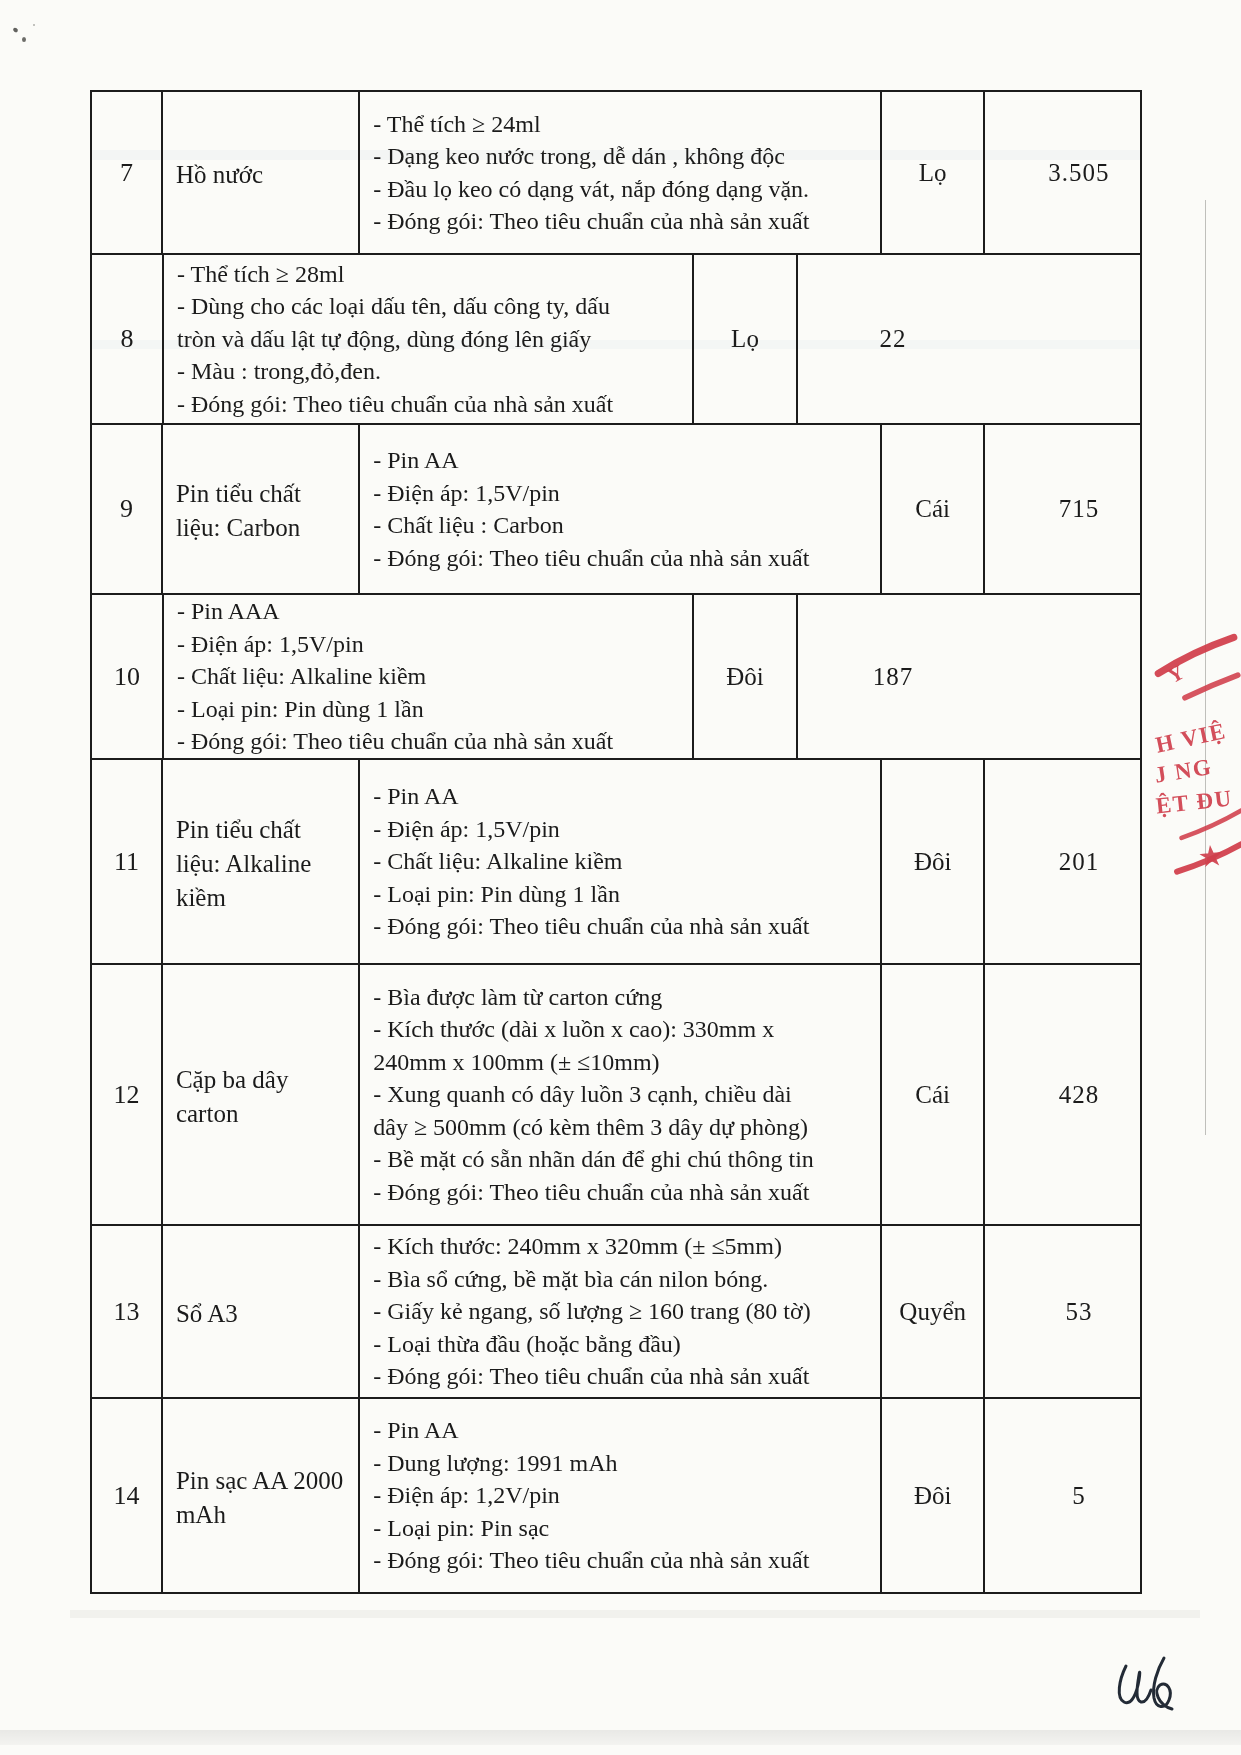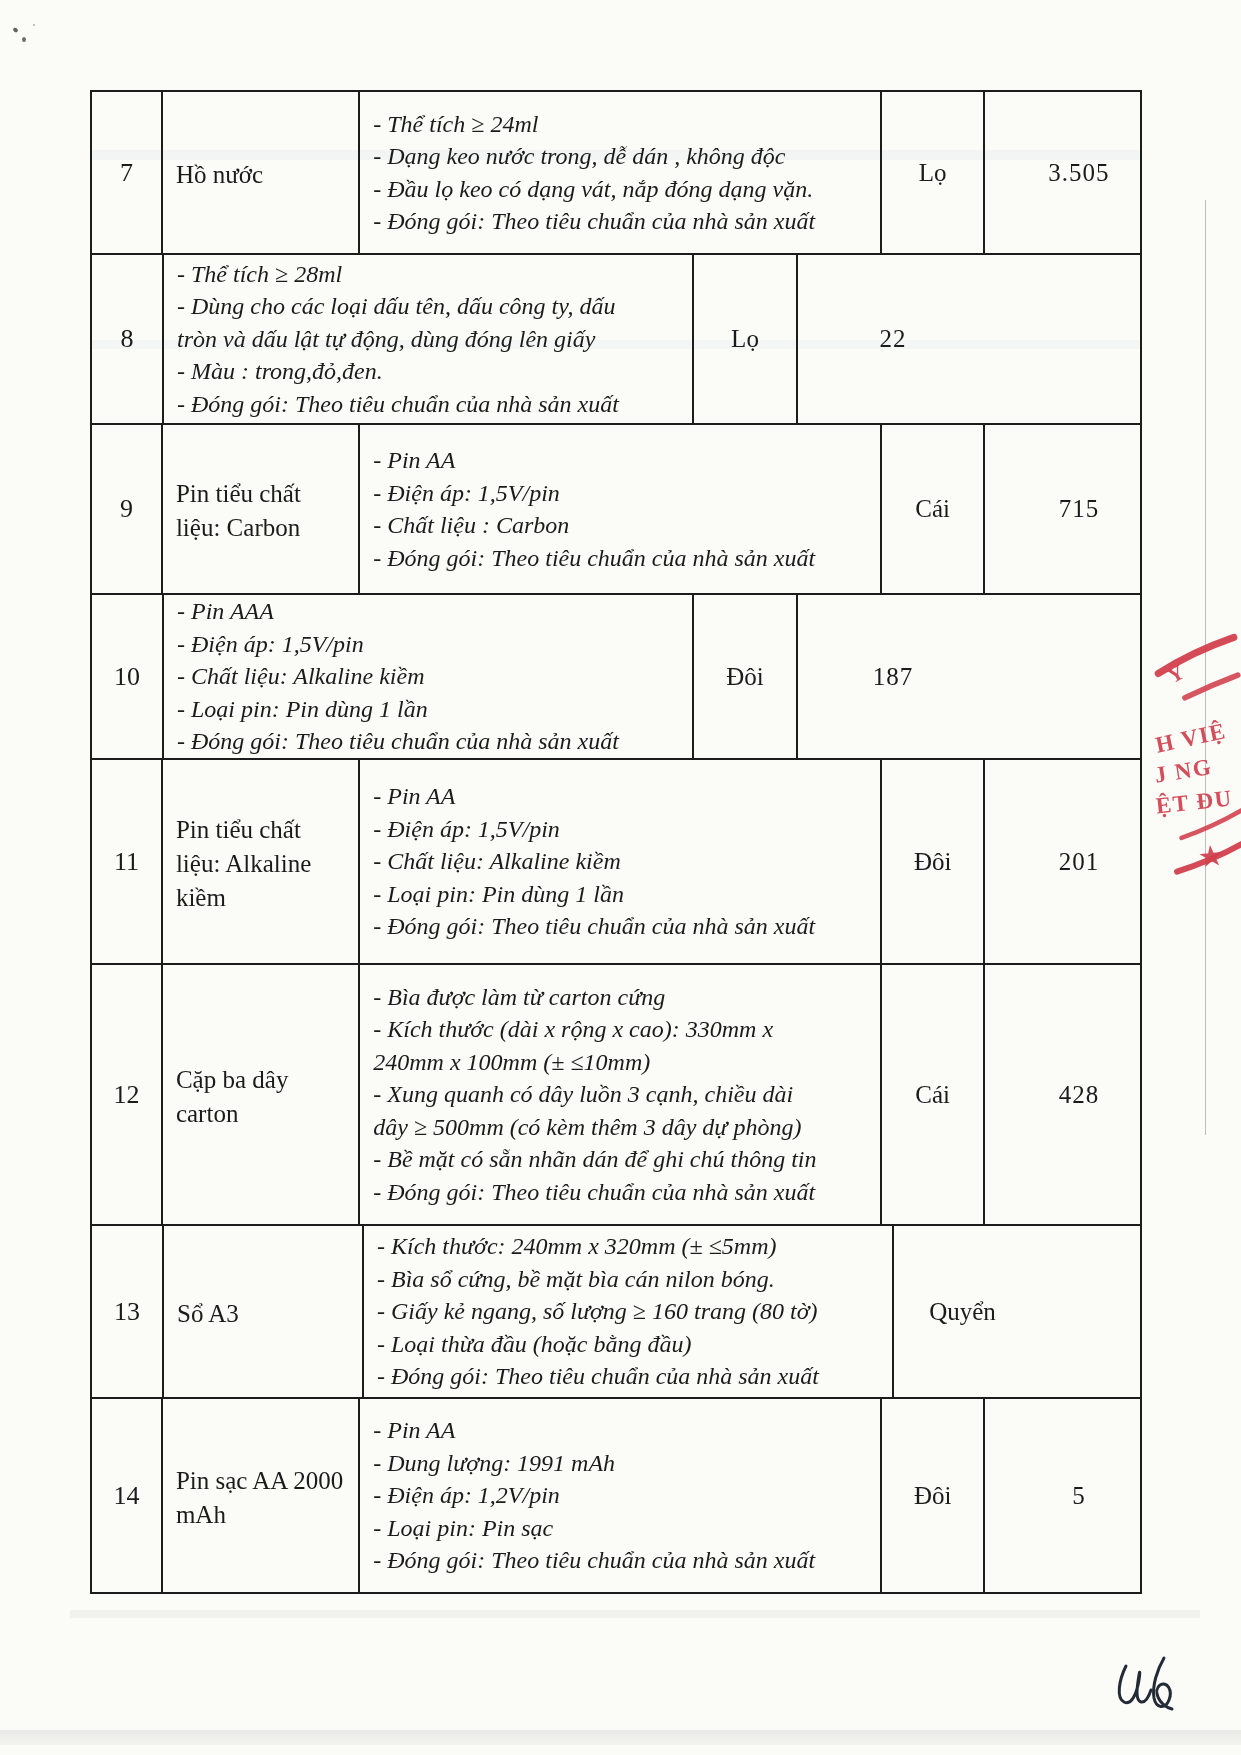--- a/index.html
+++ b/index.html
@@ -21,21 +21,21 @@
   .trow:nth-of-type(3){height:170px;}
   .trow:nth-of-type(4){height:165px;}
   .trow:nth-of-type(5){height:205px;}
   .trow:nth-of-type(6){height:261px;}
   .trow:nth-of-type(7){height:173px;}
   .trow:nth-of-type(8){height:193px;}
   .cell{box-sizing:border-box;border-right:2px solid #1c1c1c;display:flex;align-items:center;overflow:hidden;}
   .cell:last-child{border-right:none;padding-left:33px;}
   .c-no  {width:72px; justify-content:center;font-size:26px;}
   .c-name{width:200px;padding:8px 10px 4px 13px;font-size:25px;line-height:34px;}
-  .c-desc{width:530px;flex-direction:column;justify-content:center;align-items:flex-start;padding:4px 8px 4px 13px;font-style:italic;}
+  .c-desc{width:530px;flex-direction:column;justify-content:center;align-items:flex-start;padding:4px 8px 4px 13px;}
   .c-unit{width:104px; justify-content:center;font-size:25px;}
   .c-qty {width:157px;justify-content:center;font-size:25px;letter-spacing:1px;}
   .desc-line{font-size:24px;line-height:32.5px;white-space:nowrap;}
   
   .speck{position:absolute;border-radius:50%;background:#3c3c38;}
   .speck.s1{left:13px;top:28px;width:5px;height:4px;transform:rotate(35deg);opacity:.8;}
   .speck.s2{left:22px;top:37px;width:4px;height:5px;opacity:.75;}
   .speck.s3{left:33px;top:24px;width:2px;height:2px;opacity:.4;}
   .vline{position:absolute;left:1205px;top:200px;width:1px;height:935px;background:#8e8e88;opacity:.55;}
   .band{position:absolute;pointer-events:none;}
@@ -132,21 +132,21 @@
       </div>
     <div class="cell c-unit">Đôi</div>
     <div class="cell c-qty">201</div>
   </div>
 
   <div class="trow">
     <div class="cell c-no">12</div>
     <div class="cell c-name">Cặp ba dây carton</div>
     <div class="cell c-desc">
         <div class="desc-line">- Bìa được làm từ carton cứng</div>
-        <div class="desc-line">- Kích thước (dài x rộng x cao): 330mm x</div>
+        <div class="desc-line">- Kích thước (dài x luồn x cao): 330mm x</div>
         <div class="desc-line">240mm x 100mm (± ≤10mm)</div>
         <div class="desc-line">- Xung quanh có dây luồn 3 cạnh, chiều dài</div>
         <div class="desc-line">dây ≥ 500mm (có kèm thêm 3 dây dự phòng)</div>
         <div class="desc-line">- Bề mặt có sẵn nhãn dán để ghi chú thông tin</div>
         <div class="desc-line">- Đóng gói: Theo tiêu chuẩn của nhà sản xuất</div>
       </div>
     <div class="cell c-unit">Cái</div>
     <div class="cell c-qty">428</div>
   </div>
 
@@ -154,20 +154,21 @@
     <div class="cell c-no">13</div>
     <div class="cell c-name">Sổ A3</div>
     <div class="cell c-desc">
         <div class="desc-line">- Kích thước: 240mm x 320mm (± ≤5mm)</div>
         <div class="desc-line">- Bìa sổ cứng, bề mặt bìa cán nilon bóng.</div>
         <div class="desc-line">- Giấy kẻ ngang, số lượng ≥ 160 trang (80 tờ)</div>
         <div class="desc-line">- Loại thừa đầu (hoặc bằng đầu)</div>
         <div class="desc-line">- Đóng gói: Theo tiêu chuẩn của nhà sản xuất</div>
       </div>
     <div class="cell c-unit">Quyển</div>
+    <div class="cell c-qty">53</div>
   </div>
 
   <div class="trow">
     <div class="cell c-no">14</div>
     <div class="cell c-name">Pin sạc AA 2000 mAh</div>
     <div class="cell c-desc">
         <div class="desc-line">- Pin AA</div>
         <div class="desc-line">- Dung lượng: 1991 mAh</div>
         <div class="desc-line">- Điện áp: 1,2V/pin</div>
         <div class="desc-line">- Loại pin: Pin sạc</div>

